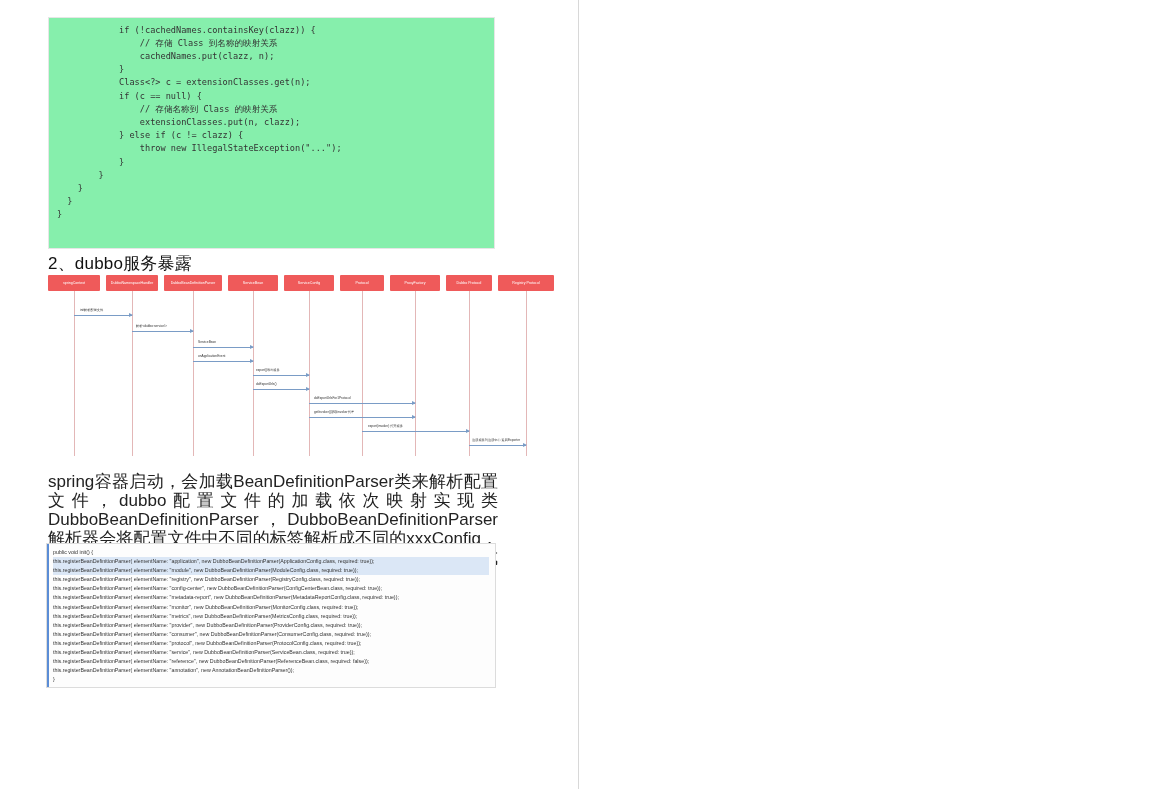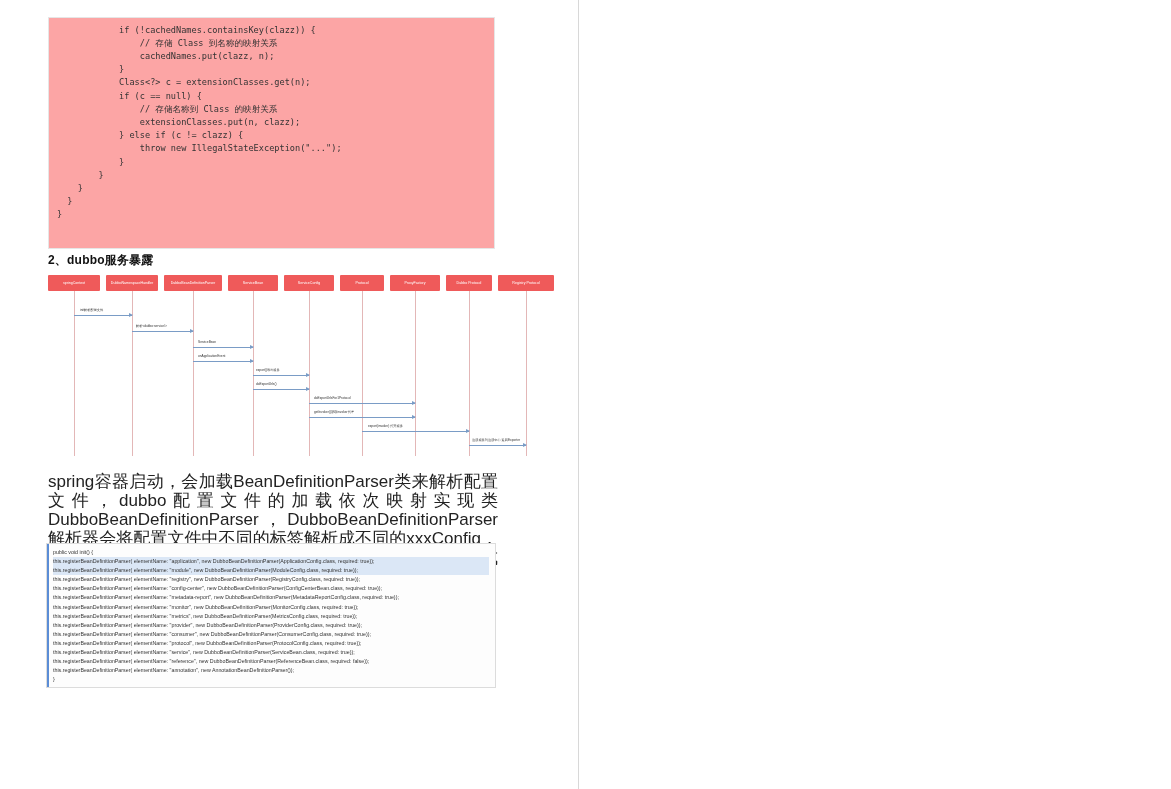--- a/index.html
+++ b/index.html
@@ -42,42 +42,42 @@
 
   
   .codeblock {
     font-family: "DejaVu Sans Mono", monospace;
     background: #fbfbfb;
     border: 1px solid #e6e6e6;
     white-space: pre;
     overflow: hidden;
   }
   .codeblock.plain {
-    background: #fca5a5;
+    background: #86efac;
   }
 
   
   .left-code-1 {
     position: absolute;
     left: 48px;
     top: 8px;
     width: 447px;
     height: 232px;
     font-size: 8.6px;
     line-height: 13.2px;
     padding: 6px 8px;
     box-sizing: border-box;
     color: #333;
   }
   .heading-2 {
     position: absolute;
     left: 48px;
     top: 252px;
-    font-size: 12px;
-    font-weight: bold;
+    font-size: 17px;
+    font-weight: normal;
     color: #111;
     letter-spacing: 0.2px;
     text-align: center;
   }
   .seq-diagram {
     position: absolute;
     left: 48px;
     top: 275px;
     width: 447px;
     height: 185px;

